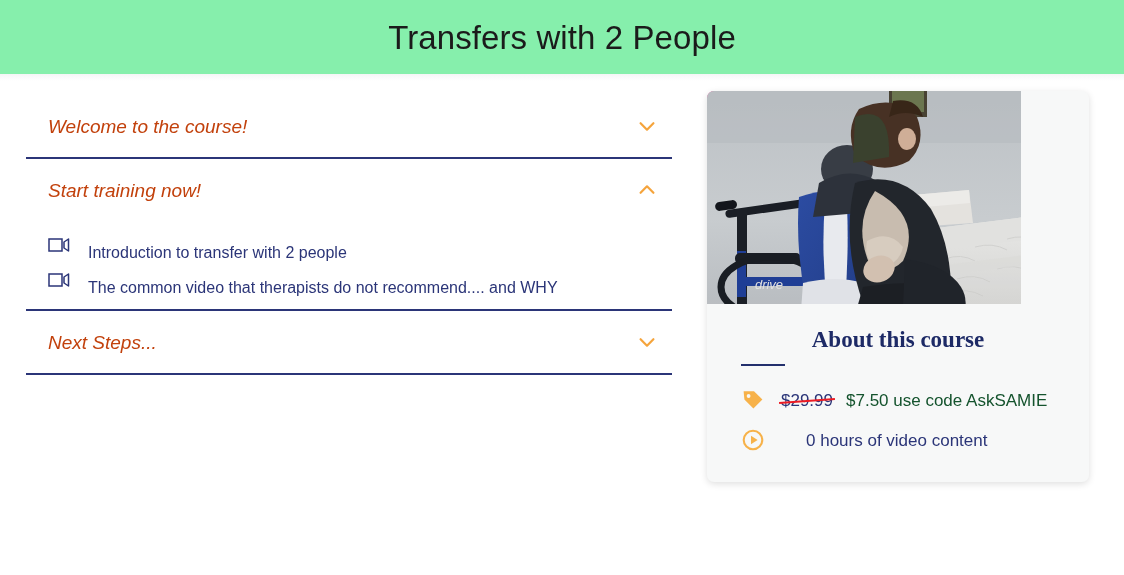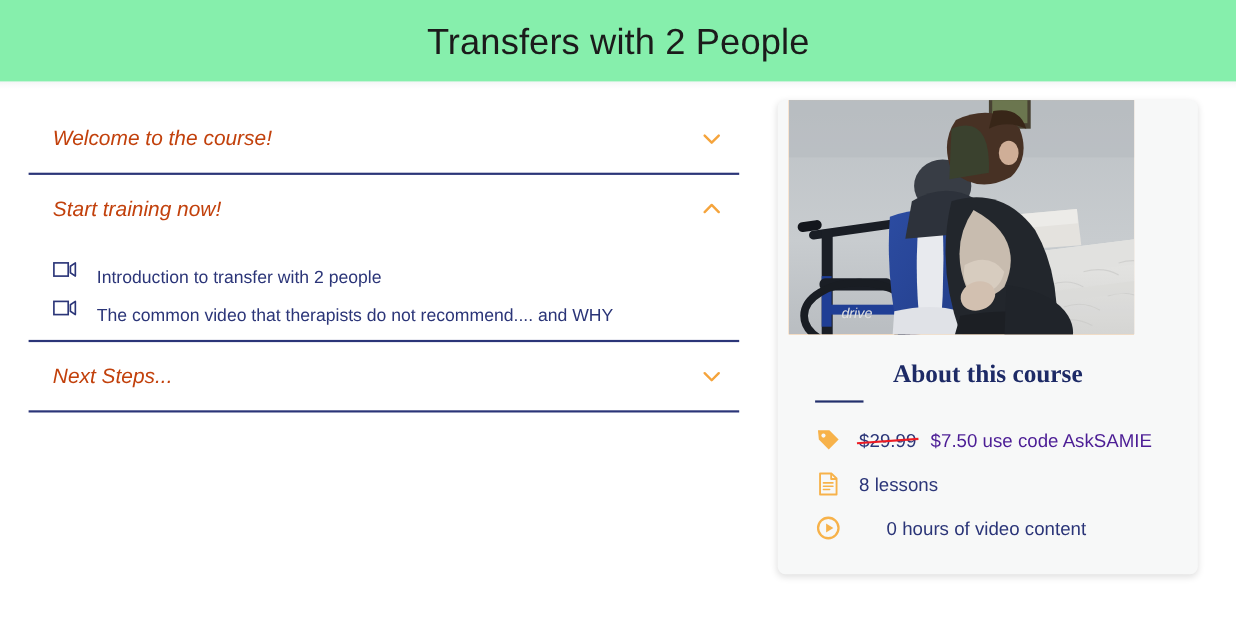--- a/index.html
+++ b/index.html
@@ -113,23 +113,22 @@
     width: 382px;
     background: #f7f8f8;
     border-radius: 7px;
     box-shadow: 0 2px 7px rgba(0,0,0,0.13);
     overflow: hidden;
   }
   .card-image {
     position: relative;
     width: 314px; height: 213px;
     overflow: hidden;
-    background: #fdba74;
+    background: #ec4899;
     display: block;
-    margin-left: 10px;
   }
   .card-image svg { display: block; width: 382px; height: 213px; }
 
   .card-body { padding: 24px 34px 30px 34px; text-align: center; }
   .about-title {
     font-family: "Liberation Serif", serif;
     font-size: 23px;
     font-weight: 700;
     color: #1d2a66;
     line-height: 1;
@@ -166,21 +165,21 @@
     content: "";
     position: absolute;
     left: -2px; right: -2px;
     top: 52%;
     height: 2px;
     background: #ec1c24;
     transform: rotate(-4deg);
   }
   .price-new {
     font-size: 17px;
-    color: #4c1d95;
+    color: #14532d;
     line-height: 1;
   }
   .meta-text {
     font-size: 17px;
     color: #2b3578;
     line-height: 1;
   }
 </style>
 </head>
 <body>
@@ -354,30 +353,20 @@
           <span class="meta-icon">
             <svg viewBox="0 0 24 24" xmlns="http://www.w3.org/2000/svg">
               <path d="M2.6 3.2 L13 3.2 L21.4 11.6 L12.4 20.6 L3.4 11.6 L2.6 3.2 Z" fill="#f7b24a"></path>
               <circle cx="7.6" cy="8" r="1.9" fill="#f7f8f8"></circle>
             </svg>
           </span>
           <span class="price-old">$29.99</span>
           <span class="price-new">$7.50 use code AskSAMIE</span>
         </div>
 
-        <div class="meta-row">
-          <span class="meta-icon">
-            <svg viewBox="0 0 24 24" fill="none" xmlns="http://www.w3.org/2000/svg">
-              <path d="M4.5 2.5 L15 2.5 L19.5 7 L19.5 21.5 L4.5 21.5 Z" stroke="#f7b24a" stroke-width="1.7" stroke-linejoin="round"></path>
-              <path d="M14.6 2.8 L14.6 7.4 L19.2 7.4" stroke="#f7b24a" stroke-width="1.7" stroke-linejoin="round"></path>
-              <path d="M7.6 11 H16.2 M7.6 14 H16.2 M7.6 17 H13.2" stroke="#f7b24a" stroke-width="1.5" stroke-linecap="round"></path>
-            </svg>
-          </span>
-          <span class="meta-text">8 lessons</span>
-        </div>
 
         <div class="meta-row">
           <span class="meta-icon">
             <svg viewBox="0 0 24 24" fill="none" xmlns="http://www.w3.org/2000/svg">
               <circle cx="12" cy="12" r="9.3" stroke="#f7b24a" stroke-width="2.1"></circle>
               <path d="M10 7.8 L16.6 12 L10 16.2 Z" fill="#f7b24a"></path>
             </svg>
           </span>
           <span class="meta-text">0 hours of video content</span>
         </div>

